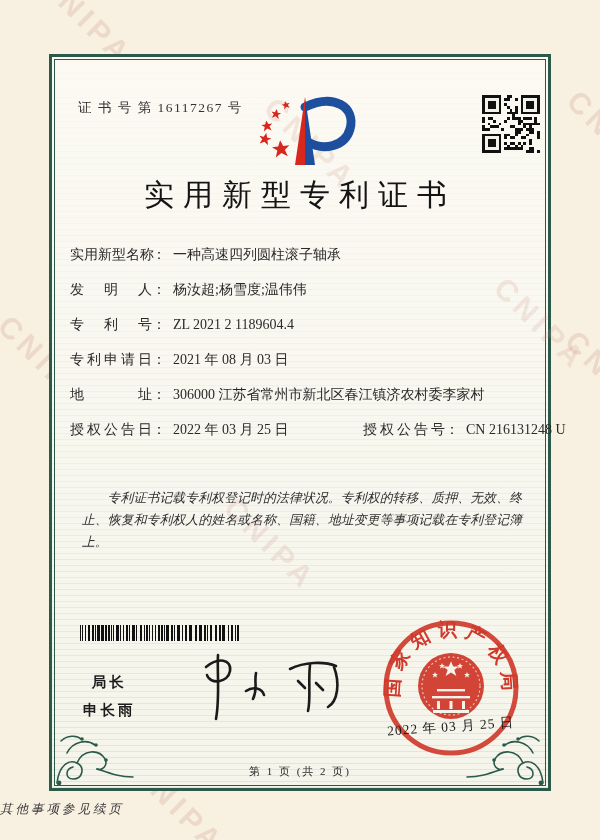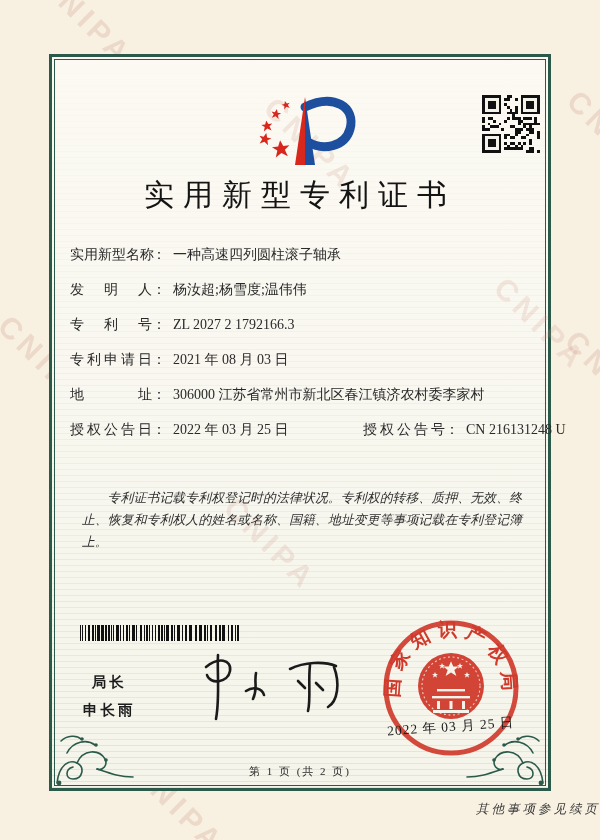--- a/index.html
+++ b/index.html
@@ -62,21 +62,21 @@
     font-family:"Liberation Sans","DejaVu Sans",sans-serif;
     font-size:14.5px;font-weight:600;letter-spacing:3px;color:#1d1d1d;line-height:28px;text-align:center;
   }
   .sig-script{position:absolute;left:142px;top:588px;width:160px;height:84px;}
   .seal{position:absolute;left:317px;top:556px;width:165px;height:165px;}
   .page-footer{
     position:absolute;left:0;top:707px;width:100%;text-align:center;
     font-size:11px;letter-spacing:2px;color:#2a2a2a;
   }
   .continuation{
-    position:absolute;left:0;top:801px;width:100%;text-align:right;z-index:2;
+    position:absolute;left:0;top:801px;width:100%;text-align:left;z-index:2;
     font-size:12.5px;letter-spacing:3px;font-style:italic;color:#3a3a3a;
   }
 </style>
 </head>
 <body>
 
 <span class="wm" style="left:28px;top:2px">CNIPA</span>
 <span class="wm" style="left:-14px;top:345px">CNIPA</span>
 <span class="wm" style="left:553px;top:360px">CNIPA</span>
 <span class="wm" style="left:555px;top:120px">CNIPA</span>
@@ -114,20 +114,21 @@
     </g>
     <g fill="#2b5a4a">
       <circle cx="6" cy="80" r="2.4"></circle>
         <circle cx="29" cy="36" r="1.8"></circle>
       <circle cx="43" cy="42" r="1.8"></circle>
         <circle cx="53" cy="57" r="1.8"></circle>
     </g>
   </svg>
 
   <div class="content">
+    <div class="cert-no">证 书 号 第 16117267 号</div>
 
     <svg class="logo" viewBox="0 0 150 82">
       <defs>
         <symbol id="st" viewBox="-10 -10 20 20">
           <polygon points="0,-10 2.9,-3.1 10,-3.1 4.3,1.2 6.9,9 0,4.5 -6.9,9 -4.3,1.2 -10,-3.1 -2.9,-3.1"></polygon>
         </symbol>
       </defs>
       <path d="M63,16 C92,2 114,16 108,38 C103,56 81,60 66,51" stroke="#1d4f9e" stroke-width="9" fill="none" stroke-linecap="round"></path>
       <polygon points="63,6 53,74 63,74" fill="#d8281e"></polygon>
       <polygon points="63,6 63,74 73,74" fill="#1d4f9e"></polygon>
@@ -253,21 +254,21 @@
     <h1 class="title">实用新型专利证书</h1>
 
     <div class="fields">
       <div class="field-row">
         <span class="field-label">实用新型名称</span><span class="colon">：</span><span class="field-value">一种高速四列圆柱滚子轴承</span>
       </div>
       <div class="field-row">
         <span class="field-label">发明人</span><span class="colon">：</span><span class="field-value">杨汝超;杨雪度;温伟伟</span>
       </div>
       <div class="field-row">
-        <span class="field-label">专利号</span><span class="colon">：</span><span class="field-value">ZL 2027 2 1792166.3</span>
+        <span class="field-label">专利号</span><span class="colon">：</span><span class="field-value">ZL 2021 2 1189604.4</span>
       </div>
       <div class="field-row">
         <span class="field-label">专利申请日</span><span class="colon">：</span><span class="field-value">2021 年 08 月 03 日</span>
       </div>
       <div class="field-row">
         <span class="field-label">地址</span><span class="colon">：</span><span class="field-value">306000 江苏省常州市新北区春江镇济农村委李家村</span>
       </div>
       <div class="field-row grant-row">
         <span class="field-label">授权公告日</span><span class="colon">：</span><span class="field-value date">2022 年 03 月 25 日</span><span class="field-label second-label">授权公告号</span><span class="colon">：</span><span class="field-value">CN 216131248 U</span>
       </div>

